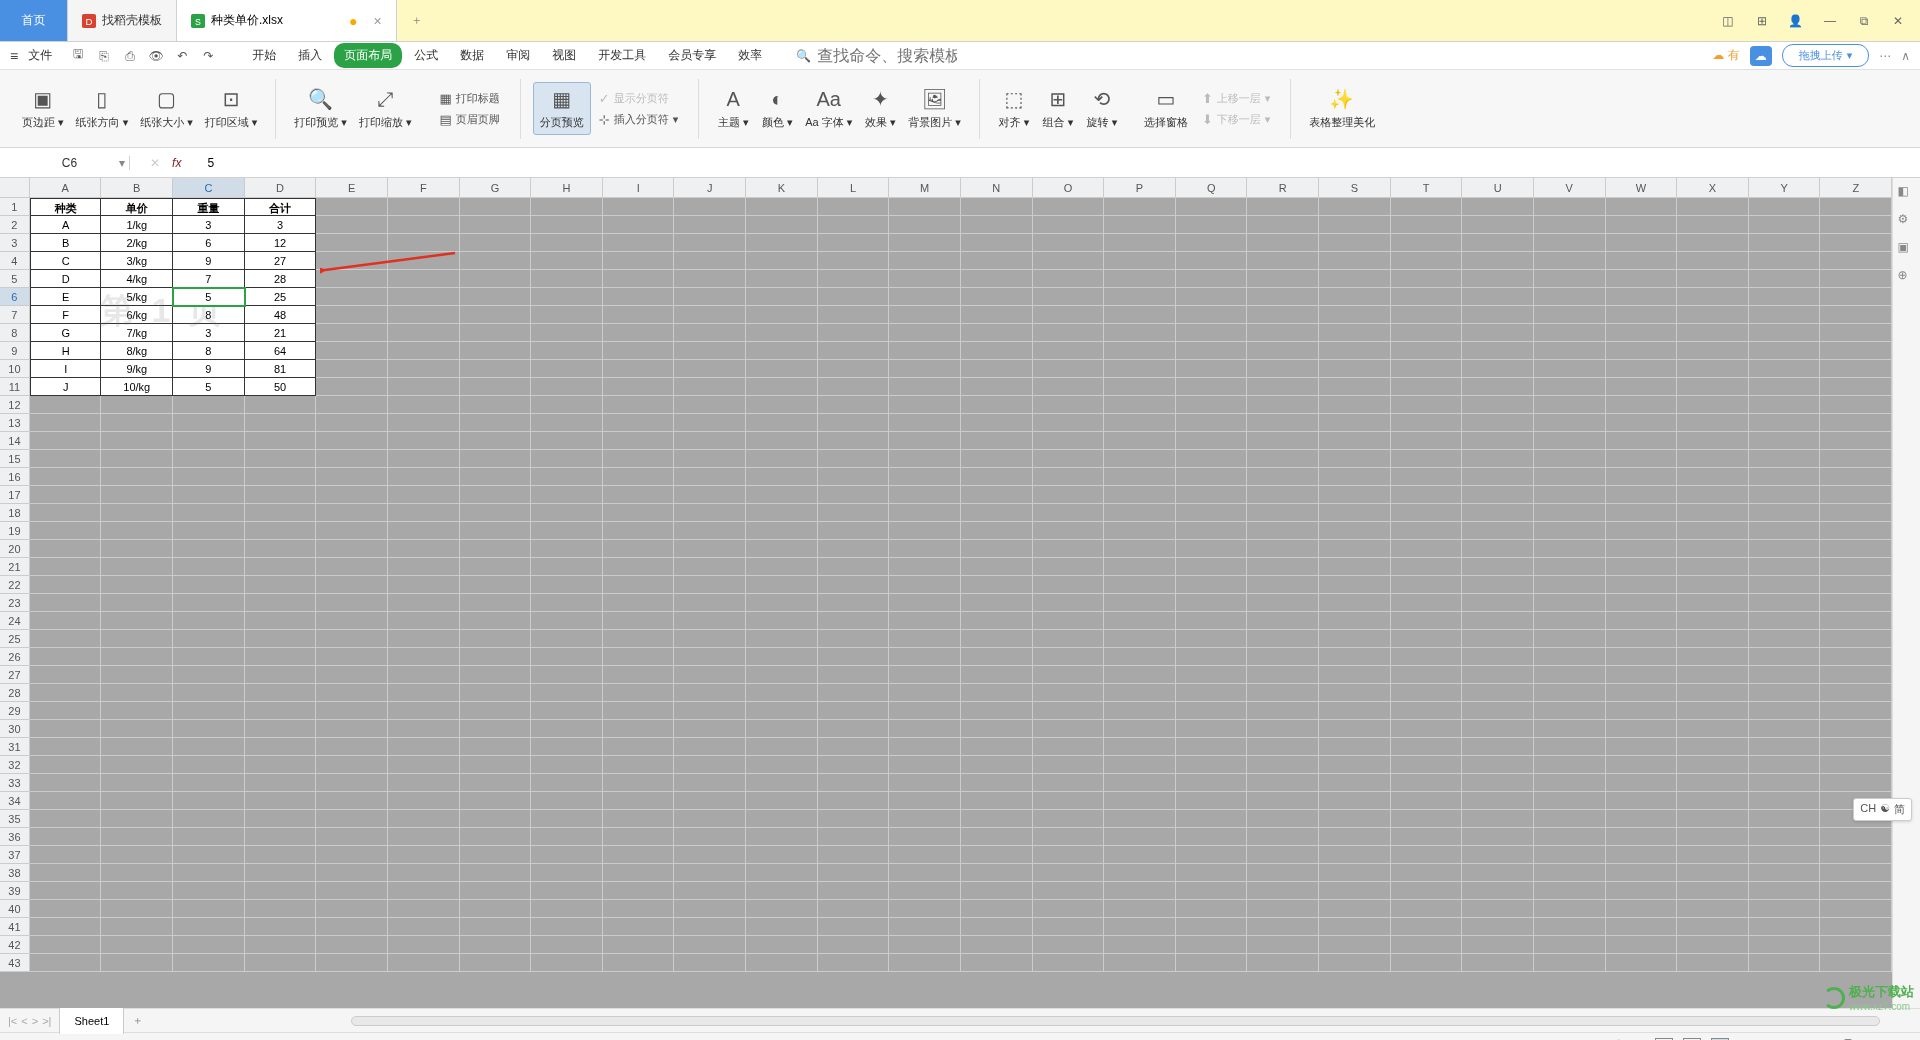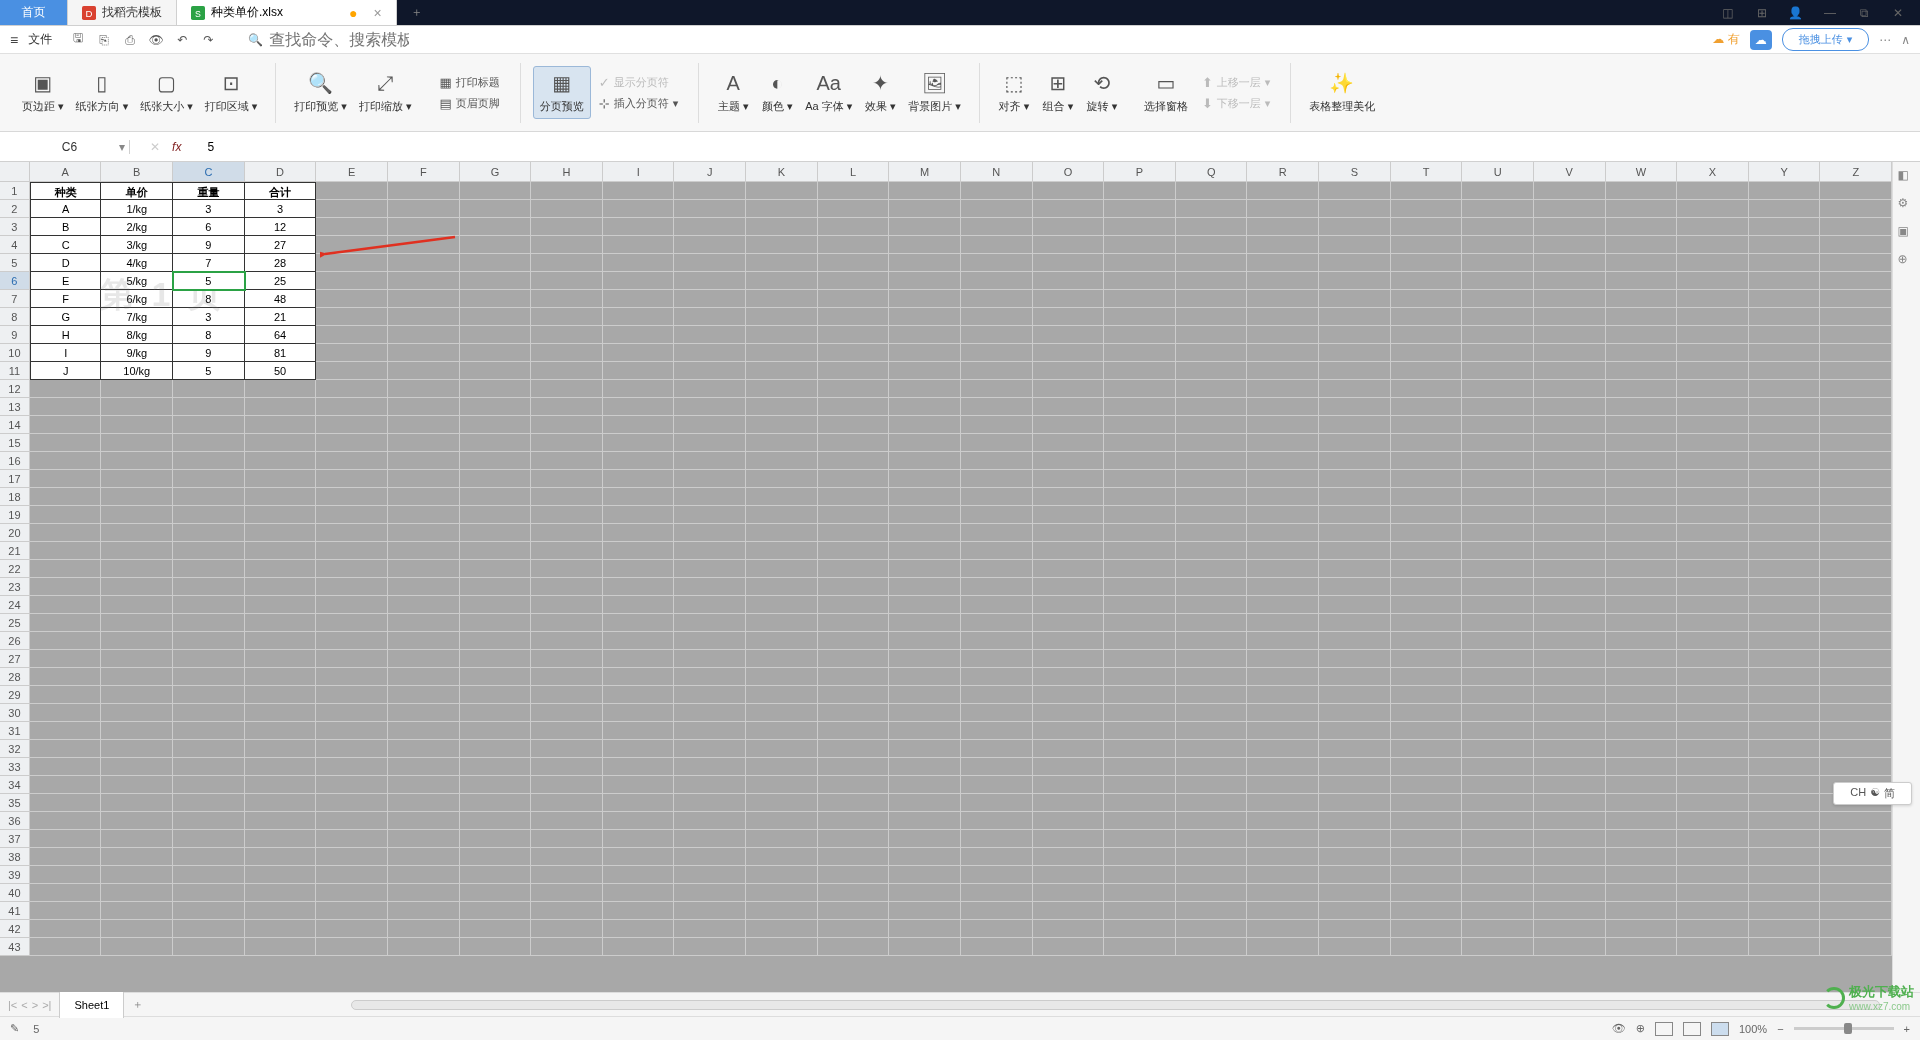--- a/index.html
+++ b/index.html
@@ -1,19 +1,19 @@
 <!DOCTYPE html>
 <html><head>
 <meta charset="utf-8">
 <style>
 * { margin: 0; padding: 0; box-sizing: border-box; font-family: "Microsoft YaHei", Arial, sans-serif; }
 body { background: #fff; font-size: 12px; overflow: hidden; width: 1920px; height: 1040px; }
 
 
-.titlebar { height: 26px; background: #0f172a; display: flex; align-items: stretch; border-bottom: 1px solid #d0d0d0; }
+.titlebar { height: 42px; background: #fef9c3; display: flex; align-items: stretch; border-bottom: 1px solid #d0d0d0; }
 .tab { display: flex; align-items: center; padding: 0 14px; border-right: 1px solid #d0d0d0; font-size: 12px; cursor: pointer; gap: 6px; }
 .tab.home { background: #4a90e2; color: #fff; width: 68px; justify-content: center; }
 .tab.normal { background: #f5f5f5; color: #333; }
 .tab.active { background: #fff; }
 .tab .icon { width: 14px; height: 14px; display: inline-block; }
 .tab .dot-modified { color: #ffa500; font-size: 14px; }
 .tab .close { color: #999; font-size: 14px; }
 .titlebar .rhs { margin-left: auto; display: flex; align-items: center; gap: 10px; padding-right: 10px; }
 .win-btn { width: 24px; text-align: center; color: #666; cursor: pointer; }
 
@@ -97,21 +97,21 @@
 .sheettabs .hscroll { flex: 1; margin: 0 40px 0 200px; height: 10px; background: #e8e8e8; border: 1px solid #ccc; border-radius: 5px; position: relative; }
 
 
 .statusbar { height: 24px; background: #f5f5f5; border-top: 1px solid #ddd; display: flex; align-items: center; padding: 0 10px; font-size: 11px; color: #666; gap: 14px; }
 .statusbar .rhs { margin-left: auto; display: flex; align-items: center; gap: 10px; }
 .view-btn { width: 18px; height: 14px; border: 1px solid #888; cursor: pointer; }
 .zoom-slider { width: 100px; height: 3px; background: #ccc; position: relative; }
 .zoom-slider::after { content: ''; position: absolute; left: 50%; top: -4px; width: 8px; height: 11px; background: #888; border-radius: 2px; }
 
 
-.ime-badge { position: absolute; right: 8px; top: 620px; background: #fff; border: 1px solid #ccc; border-radius: 3px; padding: 3px 16px; font-size: 11px; color: #555; display: flex; gap: 4px; box-shadow: 0 1px 3px rgba(0,0,0,0.15); }
+.ime-badge { position: absolute; right: 8px; top: 620px; background: #fff; border: 1px solid #ccc; border-radius: 3px; padding: 3px 6px; font-size: 11px; color: #555; display: flex; gap: 4px; box-shadow: 0 1px 3px rgba(0,0,0,0.15); }
 
 
 .corner-mark { position: absolute; right: 6px; bottom: 28px; font-size: 13px; color: #4fb04f; display: flex; align-items: center; gap: 4px; }
 .corner-mark .url { font-size: 10px; color: #8cc98c; }
 .corner-mark .swirl { width: 22px; height: 22px; border: 3px solid #4fb04f; border-left-color: transparent; border-radius: 50%; }
 
 svg { display: block; }
 </style>
 </head>
 <body>
@@ -153,20 +153,32 @@
   <span class="hamb">≡</span>
   <span class="file">文件</span>
   <div class="qat">
     <span class="qat-icon">🖫</span>
     <span class="qat-icon">⎘</span>
     <span class="qat-icon">⎙</span>
     <span class="qat-icon">👁</span>
     <span class="qat-icon">↶</span>
     <span class="qat-icon">↷</span>
   </div>
+  <div class="menu-tabs" id="menu-tabs">
+      <div class="menu-tab">开始</div>
+      <div class="menu-tab">插入</div>
+      <div class="menu-tab active">页面布局</div>
+      <div class="menu-tab">公式</div>
+      <div class="menu-tab">数据</div>
+      <div class="menu-tab">审阅</div>
+      <div class="menu-tab">视图</div>
+      <div class="menu-tab">开发工具</div>
+      <div class="menu-tab">会员专享</div>
+      <div class="menu-tab">效率</div>
+    </div>
   <div class="search">
     <span>🔍</span>
     <input placeholder="查找命令、搜索模板" style="">
   </div>
   <div class="rhs">
     <span style="color:#f0a030">☁ <span>有</span></span>
     <span class="cloud-badge">☁</span>
     <span class="upload-btn">
         <span>拖拽上传</span>
         <span>▾</span>

